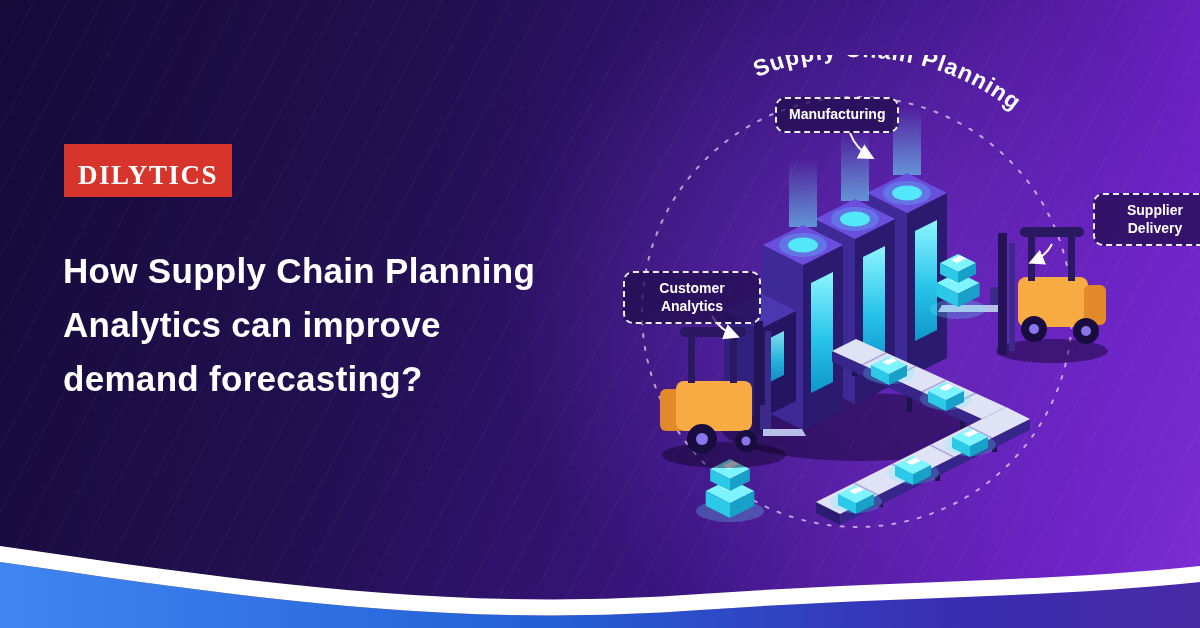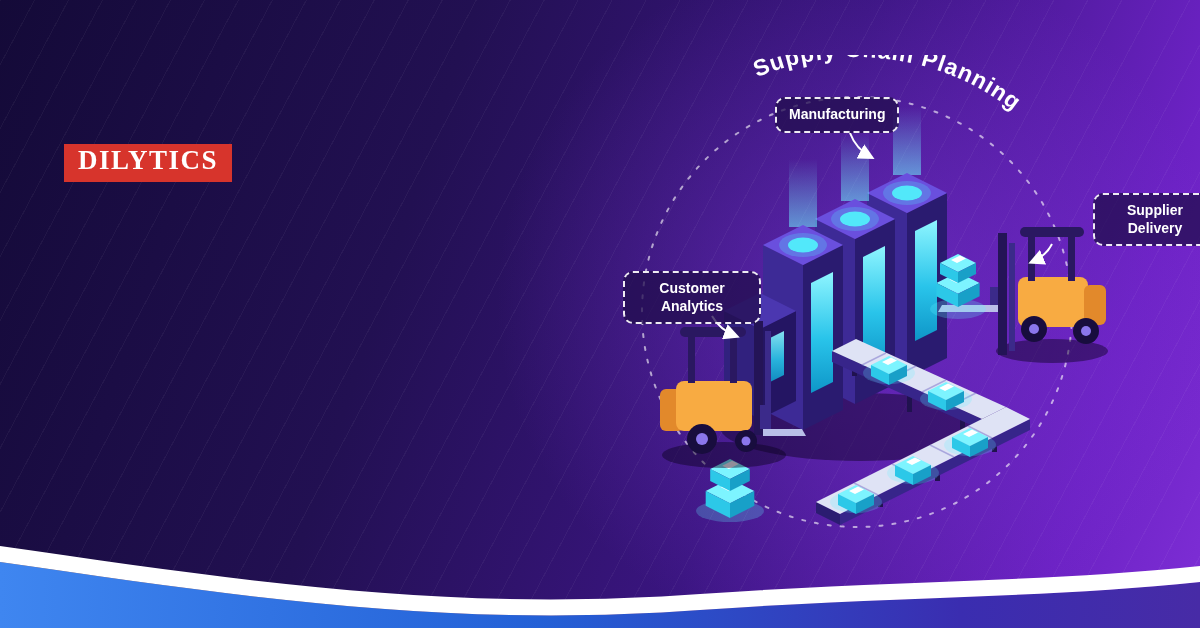--- a/index.html
+++ b/index.html
@@ -11,21 +11,21 @@
       linear-gradient(108deg, #140a38 0%, #221052 34%, #3a1580 62%, #6c22c4 88%, #7e2ed6 100%);
   }
   .bg-lines {
     position:absolute; inset:0;
     background-image:repeating-linear-gradient(118deg, rgba(255,255,255,0.045) 0 1px, transparent 1px 30px);
   }
   .logo {
     position:absolute; left:64px; top:144px;
     background:#d7342c; color:#ffffff;
     font-family:"Liberation Serif", serif; font-weight:700;
-    font-size:27px; letter-spacing:1.5px; padding:1px 14px 6px;
+    font-size:27px; letter-spacing:1.5px; padding:16px 14px 6px;
   }
   .headline {
     position:absolute; left:63px; top:244px; margin:0;
     color:#ffffff; font-size:35px; font-weight:700; line-height:54px; letter-spacing:0.3px;
   }
   .headline span { display:block; }
   .illus { position:absolute; left:590px; top:55px; width:540px; height:510px; }
   .arrows { position:absolute; left:0; top:0; width:1200px; height:628px; pointer-events:none; }
   .callout {
     position:absolute; border:2px dashed rgba(255,255,255,0.92); border-radius:10px;
@@ -40,20 +40,25 @@
 </head>
 <body>
 
 <div class="banner">
   <div class="bg-lines"></div>
 
   <div class="logo">
     <span>DILYTICS</span>
   </div>
 
+  <h1 class="headline">
+    <span>How Supply Chain Planning</span>
+    <span>Analytics can improve</span>
+    <span>demand forecasting?</span>
+  </h1>
 
   <svg class="illus" viewBox="0 0 540 510" xmlns="http://www.w3.org/2000/svg" xmlns:xlink="http://www.w3.org/1999/xlink">
     <defs>
       <linearGradient id="panelG" x1="0" y1="0" x2="0" y2="1">
         <stop offset="0" stop-color="#8ef5ff"></stop>
         <stop offset="0.55" stop-color="#29c4ea"></stop>
         <stop offset="1" stop-color="#0e96c8"></stop>
       </linearGradient>
       <linearGradient id="beamG" x1="0" y1="0" x2="0" y2="1">
         <stop offset="0" stop-color="rgba(110,240,255,0)"></stop>

